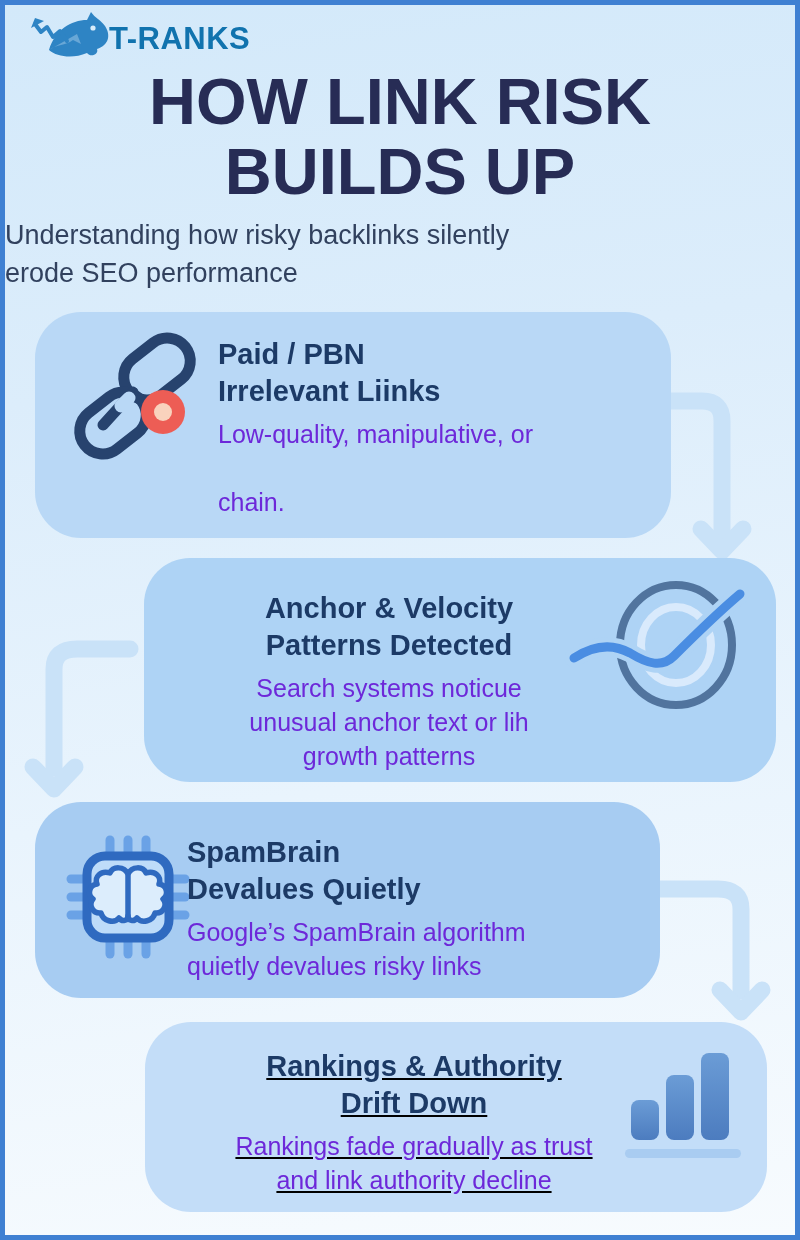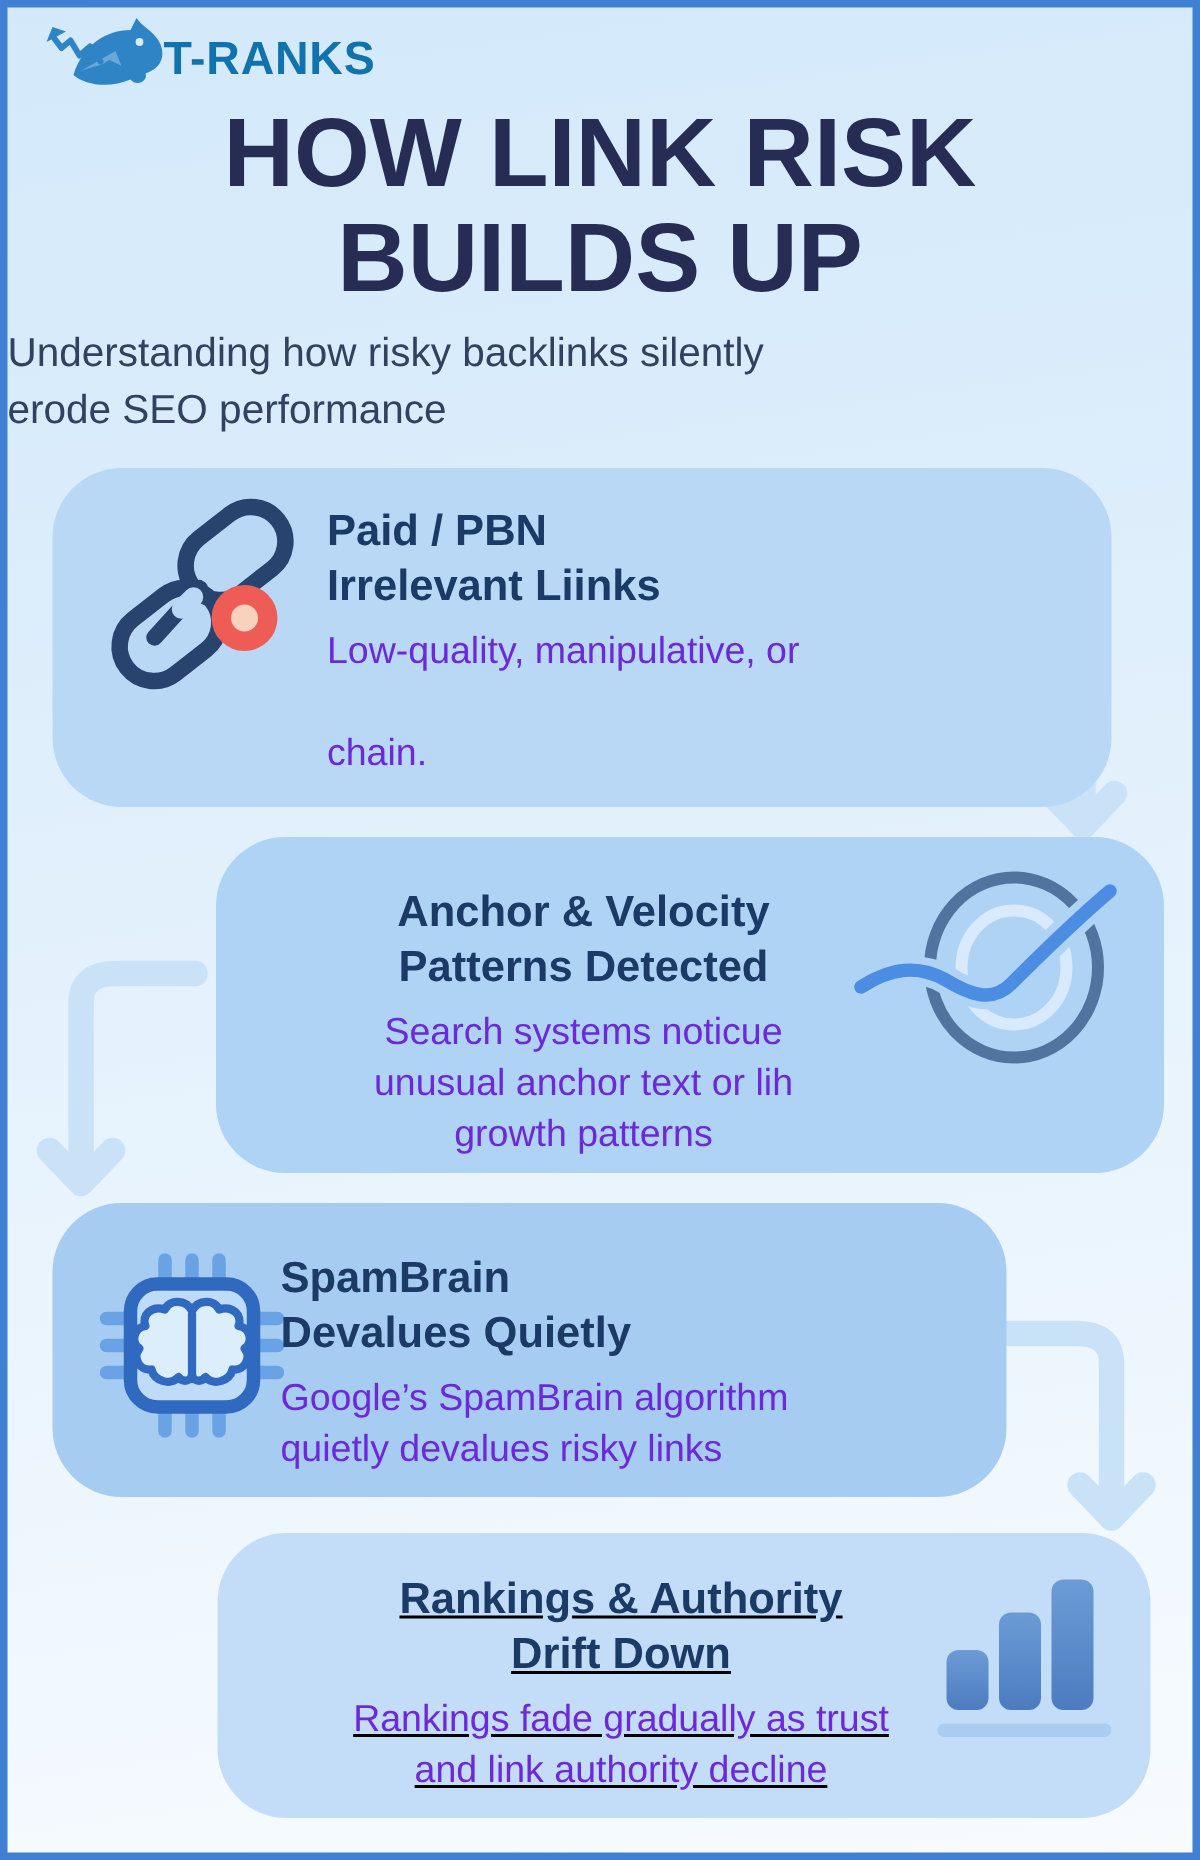--- a/index.html
+++ b/index.html
@@ -23,23 +23,23 @@
   .title{position:absolute;top:46px;left:0;width:100%;text-align:center;
          font-size:65px;line-height:1.08;font-weight:800;color:#272c55;letter-spacing:0;margin-top:16px;}
   .subtitle{position:absolute;top:212px;left:0;width:100%;
          font-size:27px;line-height:1.4;color:#31415e;}
 
   
   .connectors{position:absolute;left:0;top:0;width:790px;height:1230px;pointer-events:none;}
 
   
   .card{position:absolute;border-radius:46px;}
-  .card1{left:30px;top:307px;width:706px;height:226px;background:#b9d8f6;}
+  .card1{left:30px;top:307px;width:592px;height:226px;background:#b9d8f6;padding-left:44px;}
   .card2{left:139px;top:553px;width:632px;height:224px;background:#aed3f5;}
-  .card3{left:30px;top:797px;width:625px;height:196px;background:#a7ccf2;padding-left:11px;}
+  .card3{left:30px;top:797px;width:625px;height:196px;background:#a7ccf2;}
   .card4{left:140px;top:1017px;width:622px;height:190px;background:#c3ddf8;}
 
   .card h3{margin:0;font-size:29px;line-height:1.28;font-weight:700;color:#1c3a66;}
   .card p{margin:8px 0 0 0;font-size:25px;line-height:1.35;color:#6d28d9;}
 
   .c1-icon{position:absolute;left:28px;top:18px;}
   .c1-text{position:absolute;left:183px;top:24px;width:395px;}
 
   .c2-text{position:absolute;left:25px;top:32px;width:440px;text-align:center;}
   .c2-icon{position:absolute;left:420px;top:10px;}

